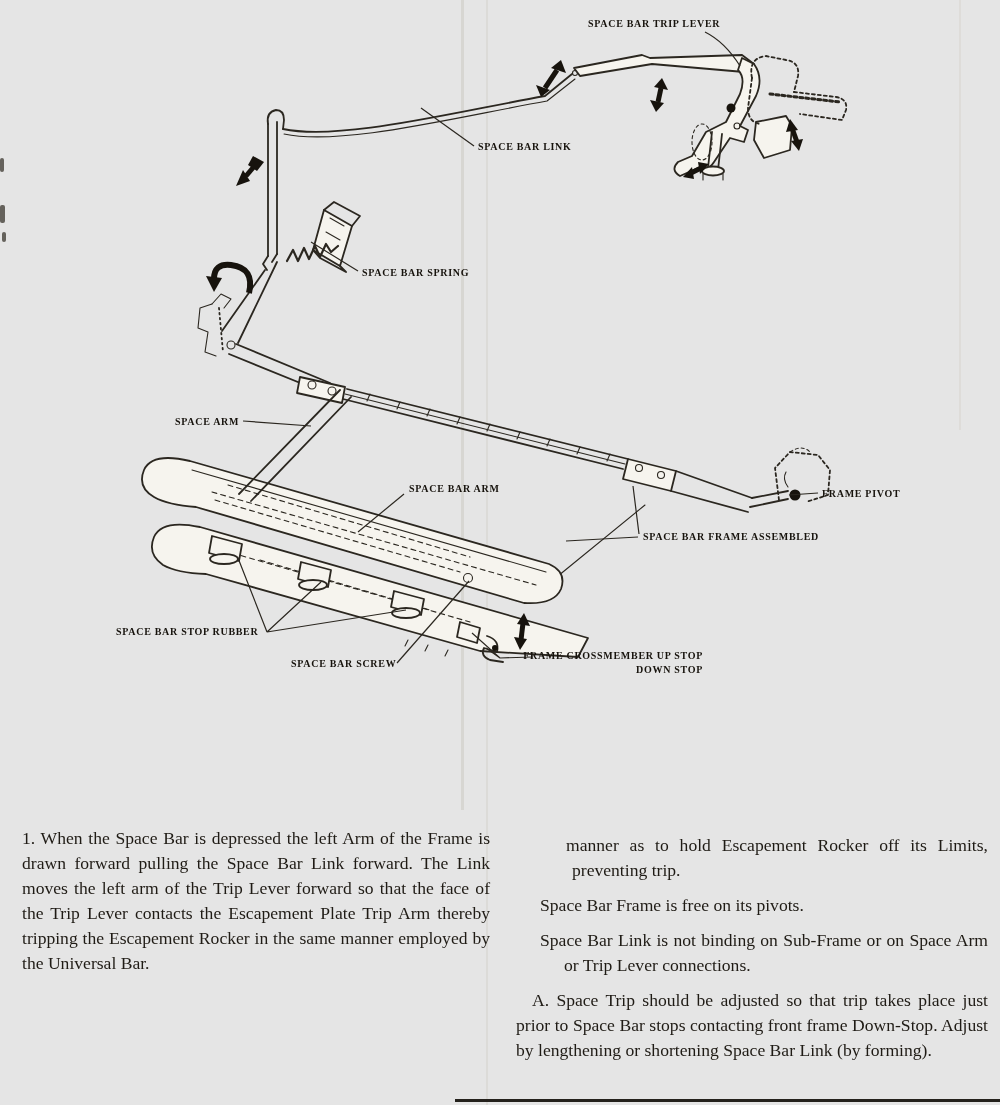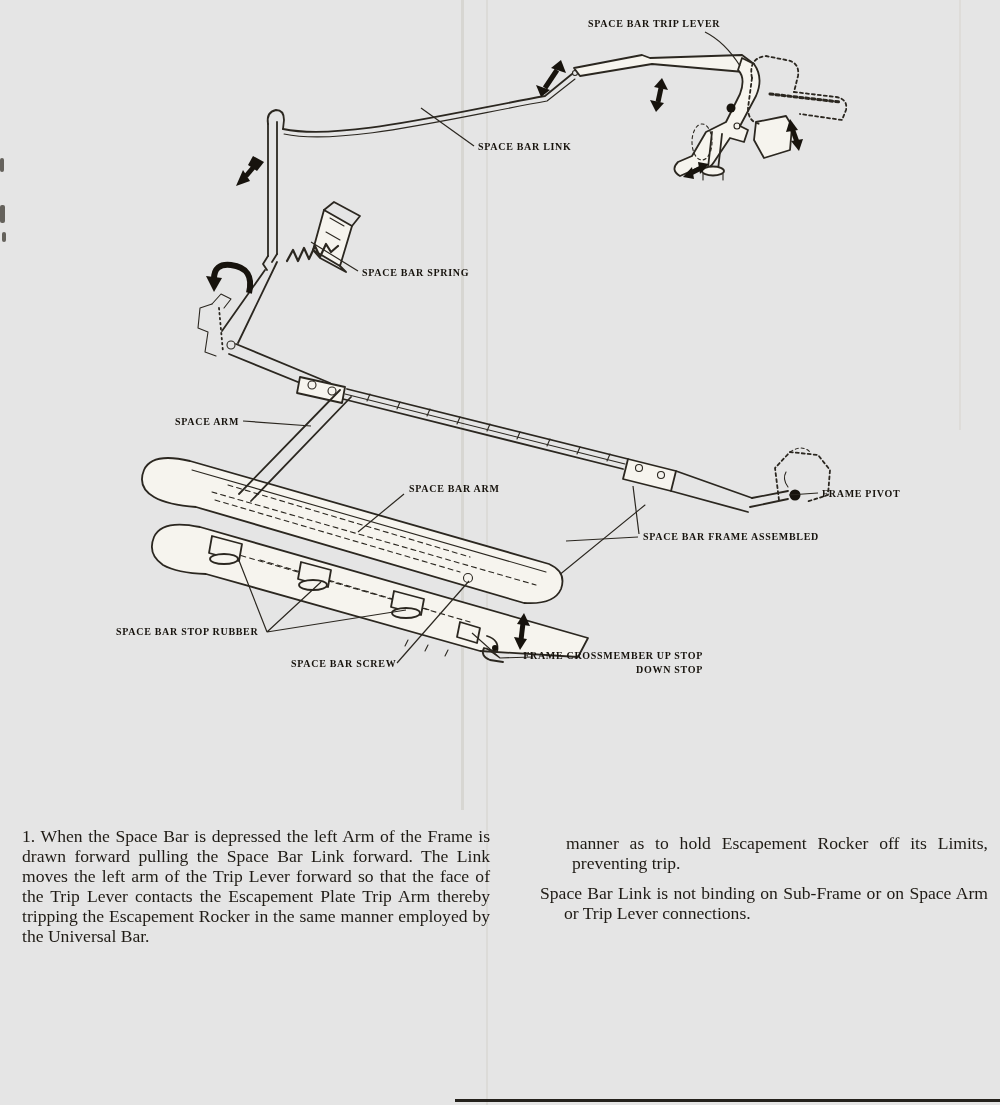--- a/index.html
+++ b/index.html
@@ -21,21 +21,21 @@
   .thin{stroke-width:1.1;}
   .plate{fill:#f6f4ee;stroke:#2b2720;stroke-width:1.8;stroke-linejoin:round;}
   .dash{stroke-dasharray:5 4;}
   .dashf{stroke-dasharray:3 3;}
   .dot{stroke-dasharray:1.5 3.5;}
   .lead{stroke:#2b2720;stroke-width:1.2;fill:none;}
   .blk{fill:#17130d;stroke:none;}
   .arrow{stroke:#17130d;fill:none;stroke-width:5;stroke-linecap:butt;}
   .lbl{font-family:"Liberation Serif",serif;font-size:10px;font-weight:bold;letter-spacing:.7px;fill:#17130d;}
   
-  .col{position:absolute;font-size:17.6px;line-height:20px;text-align:justify;color:#1f1b15;}
+  .col{position:absolute;font-size:17.6px;line-height:25px;text-align:justify;color:#1f1b15;}
   .col p{margin:0;}
   .col-left{left:22px;top:826px;width:468px;}
   .col-right{left:508px;top:826px;width:480px;}
   .p-gap{margin-top:15px !important;}
   .indent1{text-indent:18px;}
   .cont{padding-left:64px;text-indent:-6px;}
   .hang{padding-left:56px;text-indent:-24px;margin-top:10px !important;}
   .paraA{padding-left:8px;text-indent:16px;margin-top:10px !important;}
 </style>
 </head>
@@ -227,16 +227,18 @@
     <text class="lbl" x="703" y="659" text-anchor="end">FRAME CROSSMEMBER UP STOP</text>
     <text class="lbl" x="703" y="673" text-anchor="end">DOWN STOP</text>
   </svg>
 
   <div class="col col-left">
     <p>1. When the Space Bar is depressed the left Arm of the Frame is drawn forward pulling the Space Bar Link forward. The Link moves the left arm of the Trip Lever forward so that the face of the Trip Lever contacts the Escapement Plate Trip Arm thereby tripping the Escapement Rocker in the same manner employed by the Universal Bar.</p>
   </div>
 
   <div class="col col-right" style="padding-top:7px;">
     <p class="cont">manner as to hold Escapement Rocker off its Limits, preventing trip.</p>
+    <p class="hang">Space Bar Frame is free on its pivots.</p>
     <p class="hang">Space Bar Link is not binding on Sub-Frame or on Space Arm or Trip Lever connections.</p>
+    <p class="paraA">A. Space Trip should be adjusted so that trip takes place just prior to Space Bar stops contacting front frame Down-Stop. Adjust by lengthening or shortening Space Bar Link (by forming).</p>
   </div>
 
 </div>
 
 </body></html>

